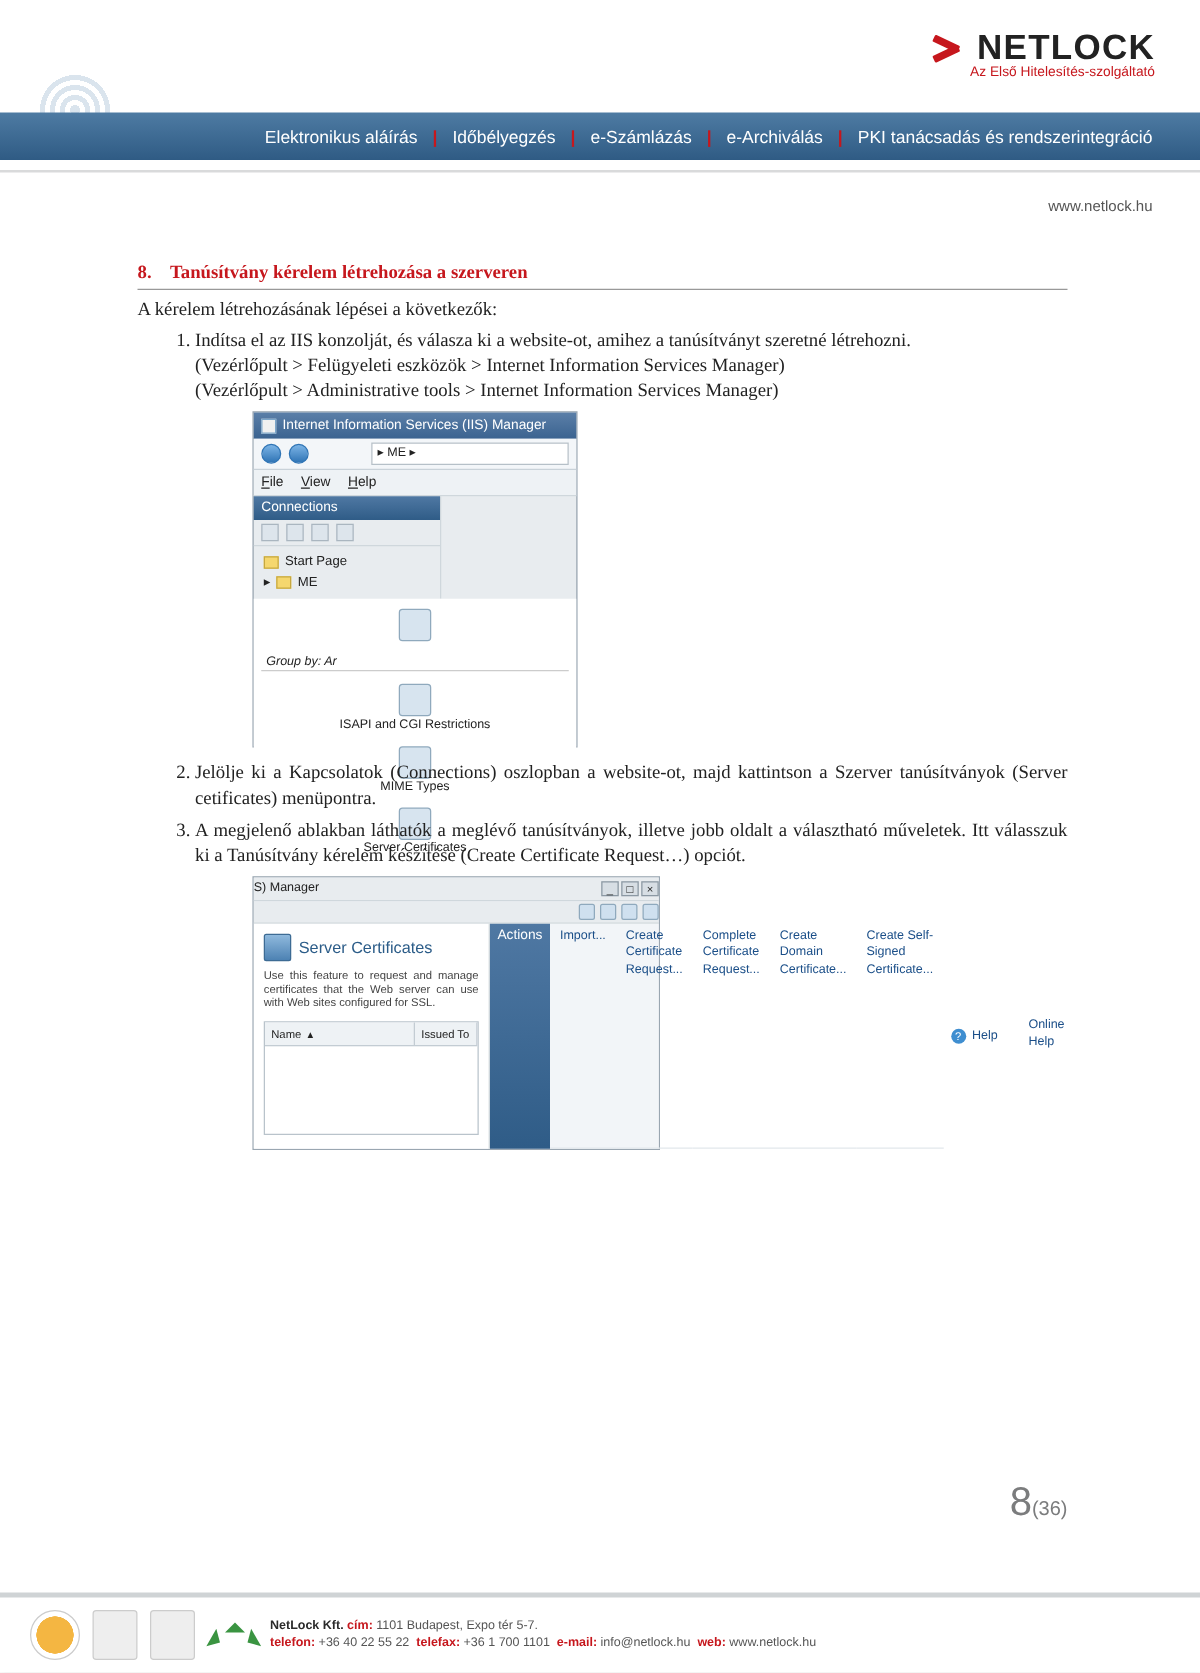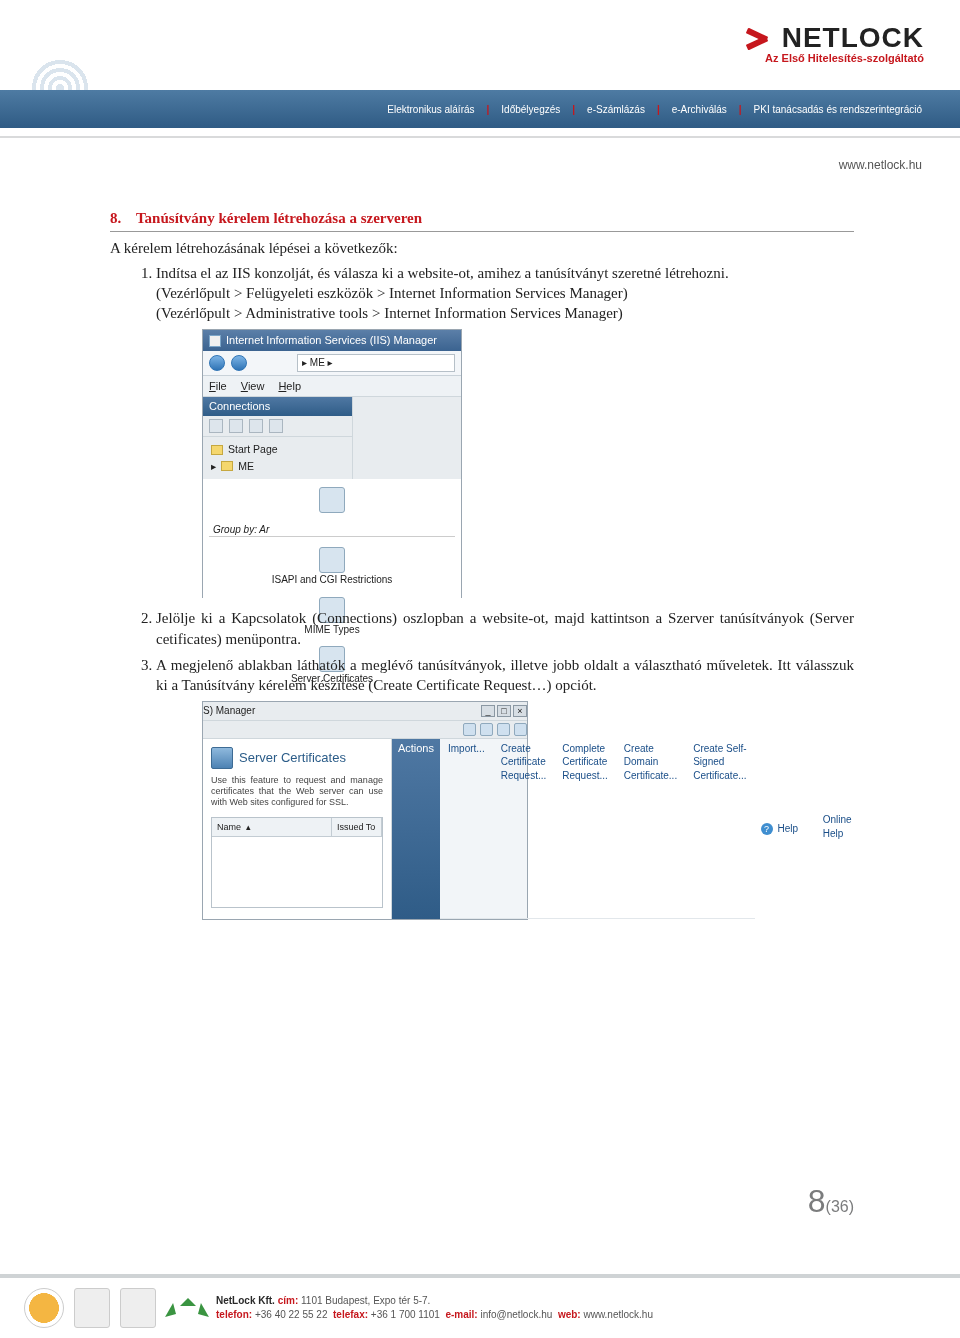--- a/index.html
+++ b/index.html
@@ -38,29 +38,29 @@
     background: #c6171d; border-radius: 1px;
     transform-origin: center;
   }
   .logo-mark::before { top: 8px; left: 3px; transform: rotate(25deg); }
   .logo-mark::after  { top: 16px; left: 3px; transform: rotate(-25deg); }
   .logo-text {
     font-weight: 800; font-size: 28px; letter-spacing: 1px;
     color: #222;
   }
   .logo-sub {
-    font-size: 11px; color: #c6171d; font-weight: 700;
+    font-size: 11px; color: #c6171d; font-weight: 400;
     margin-top: -2px;
   }
   .navbar {
     position: absolute; left: 0; right: 0; top: 90px; height: 38px;
     background: linear-gradient(#4e7ba3, #2f5b84);
     display: flex; align-items: center; justify-content: flex-end;
     padding-right: 38px; gap: 12px;
-    color: #fff; font-size: 10px;
+    color: #fff; font-size: 14px;
   }
   .navbar .sep { color: #c6171d; font-weight: bold; }
   .fingerprint {
     position: absolute; left: 0; top: 48px; width: 150px; height: 100px;
     background: radial-gradient(circle at 40% 40%, #6b94b8 0 4px, transparent 4px 8px, #6b94b8 8px 12px, transparent 12px 16px, #6b94b8 16px 20px, transparent 20px 24px, #6b94b8 24px 28px, transparent 28px);
     opacity: 0.25;
   }
   .url {
     position: absolute; right: 38px; top: 158px;
     font-size: 12px; color: #555;

